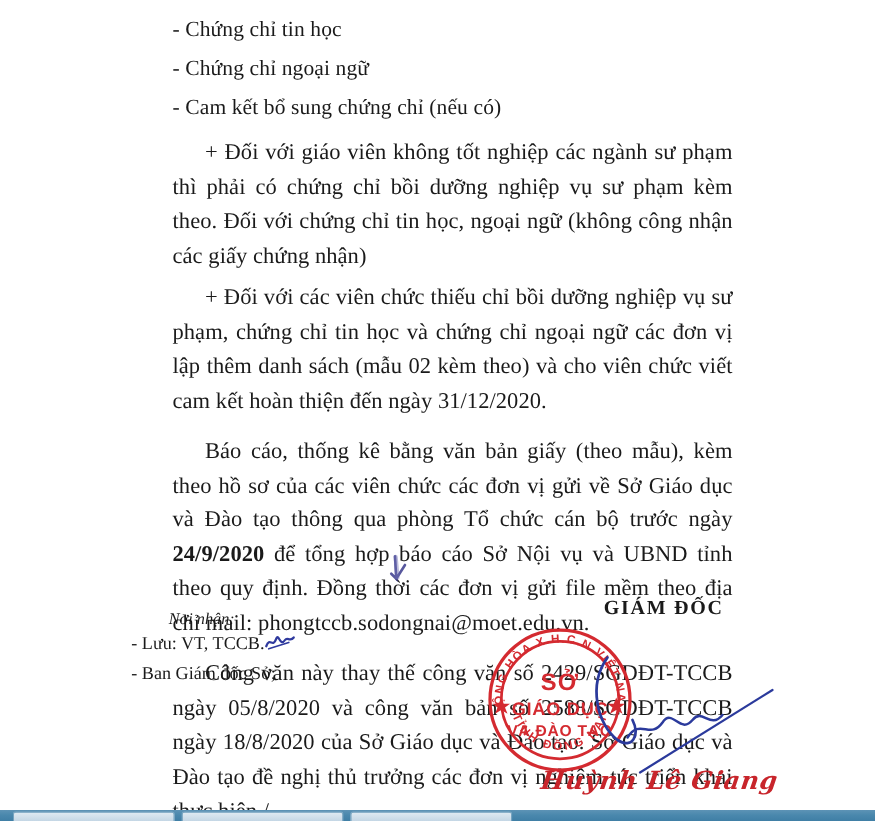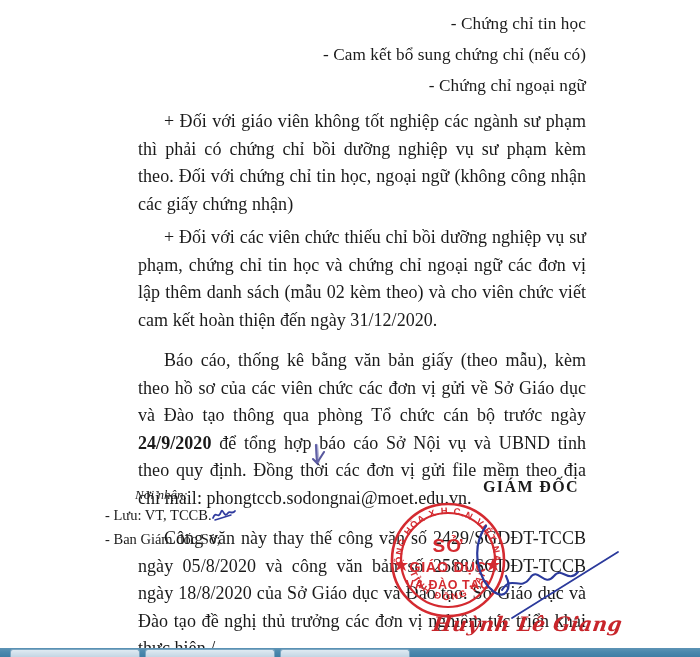--- a/index.html
+++ b/index.html
@@ -26,21 +26,20 @@
     left: 138px;
     top: 8px;
     width: 448px;
   }
 
   .bullet-line {
     font-size: 17.2px;
     line-height: 31px;
     white-space: nowrap;
     letter-spacing: 0.1px;
-    text-align: right;
   }
 
   .note-head {
     font-size: 17.2px;
     font-weight: bold;
     line-height: 28px;
     margin-top: 3px;
     margin-left: 10px;
   }
 
@@ -162,22 +161,22 @@
   .chrome-tab.t3 { left: 280px; width: 128px; }
 </style>
 </head>
 <body>
 
 <div id="page">
 
   <div class="doc-body">
 
     <div class="bullet-line">- Chứng chỉ tin học</div>
+    <div class="bullet-line">- Chứng chỉ ngoại ngữ</div>
     <div class="bullet-line">- Cam kết bổ sung chứng chỉ (nếu có)</div>
-    <div class="bullet-line">- Chứng chỉ ngoại ngữ</div>
 
 
     <div class="para tight">+ Đối với giáo viên không tốt nghiệp các ngành sư phạm thì phải có chứng chỉ bồi dưỡng nghiệp vụ sư phạm kèm theo. Đối với chứng chỉ tin học, ngoại ngữ (không công nhận các giấy chứng nhận)</div>
     <div class="para">+ Đối với các viên chức thiếu chỉ bồi dưỡng nghiệp vụ sư phạm, chứng chỉ tin học và chứng chỉ ngoại ngữ các đơn vị lập thêm danh sách (mẫu 02 kèm theo) và cho viên chức viết cam kết hoàn thiện đến ngày 31/12/2020.</div>
 
     <div class="para block"><span>Báo cáo, thống kê bằng văn bản giấy (theo mẫu), kèm theo hồ sơ của các viên chức các đơn vị gửi về Sở Giáo dục và Đào tạo thông qua phòng Tổ chức cán bộ trước ngày </span><b>24/9/2020</b><span> để tổng hợp báo cáo Sở Nội vụ và UBND tỉnh theo quy định. Đồng thời các đơn vị gửi file mềm theo địa chỉ mail: phongtccb.sodongnai@moet.edu.vn.</span></div>
 
     <div class="para block">Công văn này thay thế công văn số 2429/SGDĐT-TCCB ngày 05/8/2020 và công văn bản số 2588/SGDĐT-TCCB ngày 18/8/2020 của Sở Giáo dục và Đào tạo. Sở Giáo dục và Đào tạo đề nghị thủ trưởng các đơn vị nghiêm túc triển khai thực hiện./.</div>
   </div>
 

